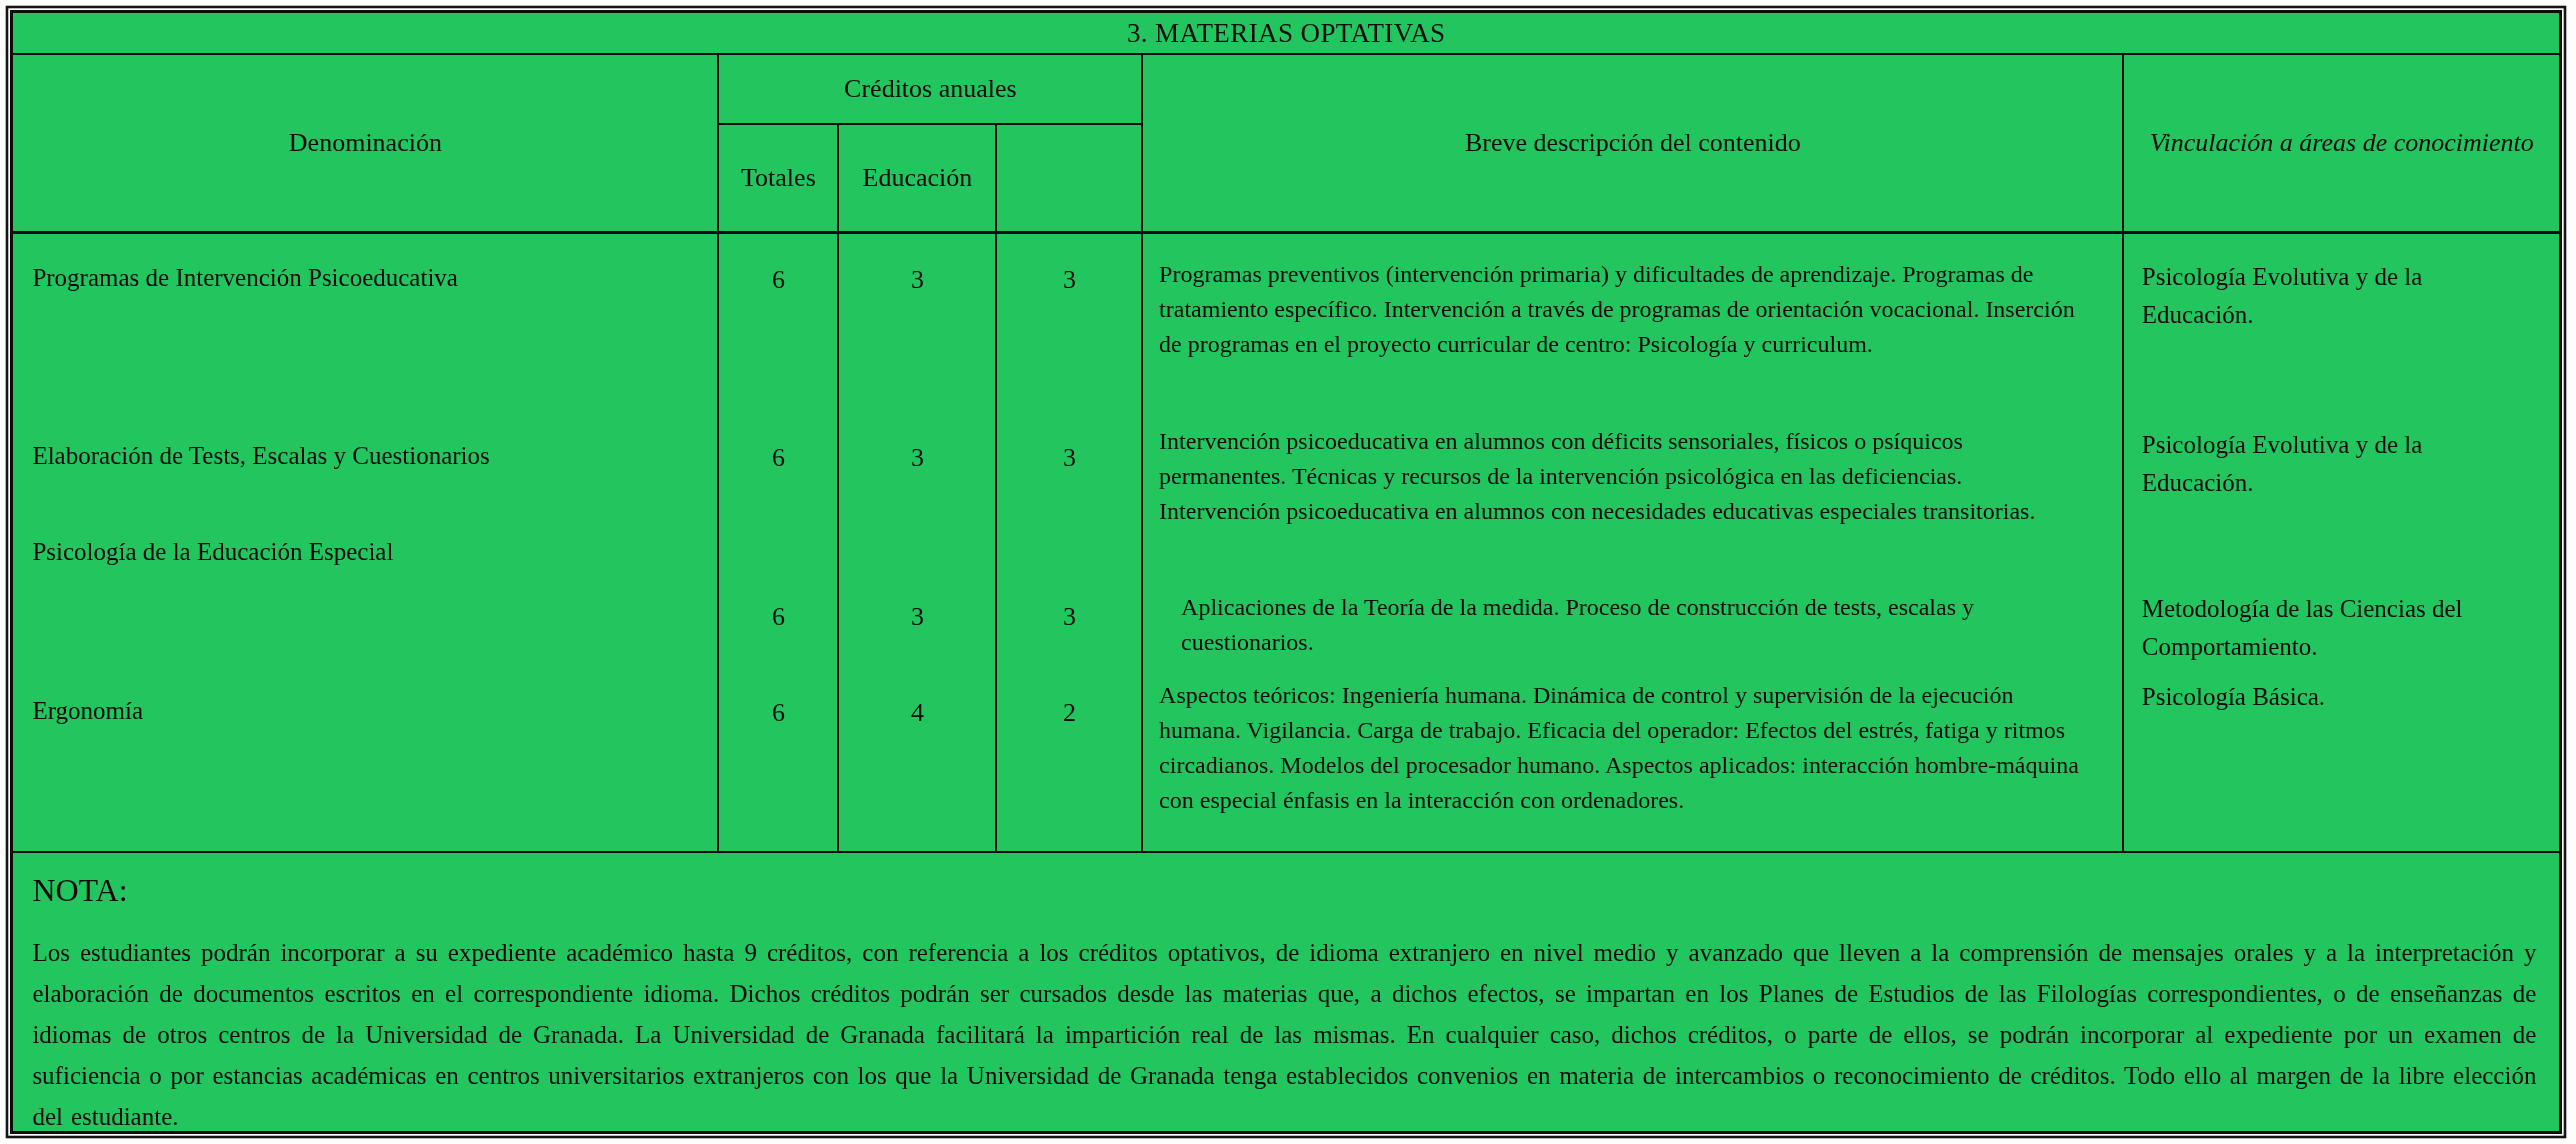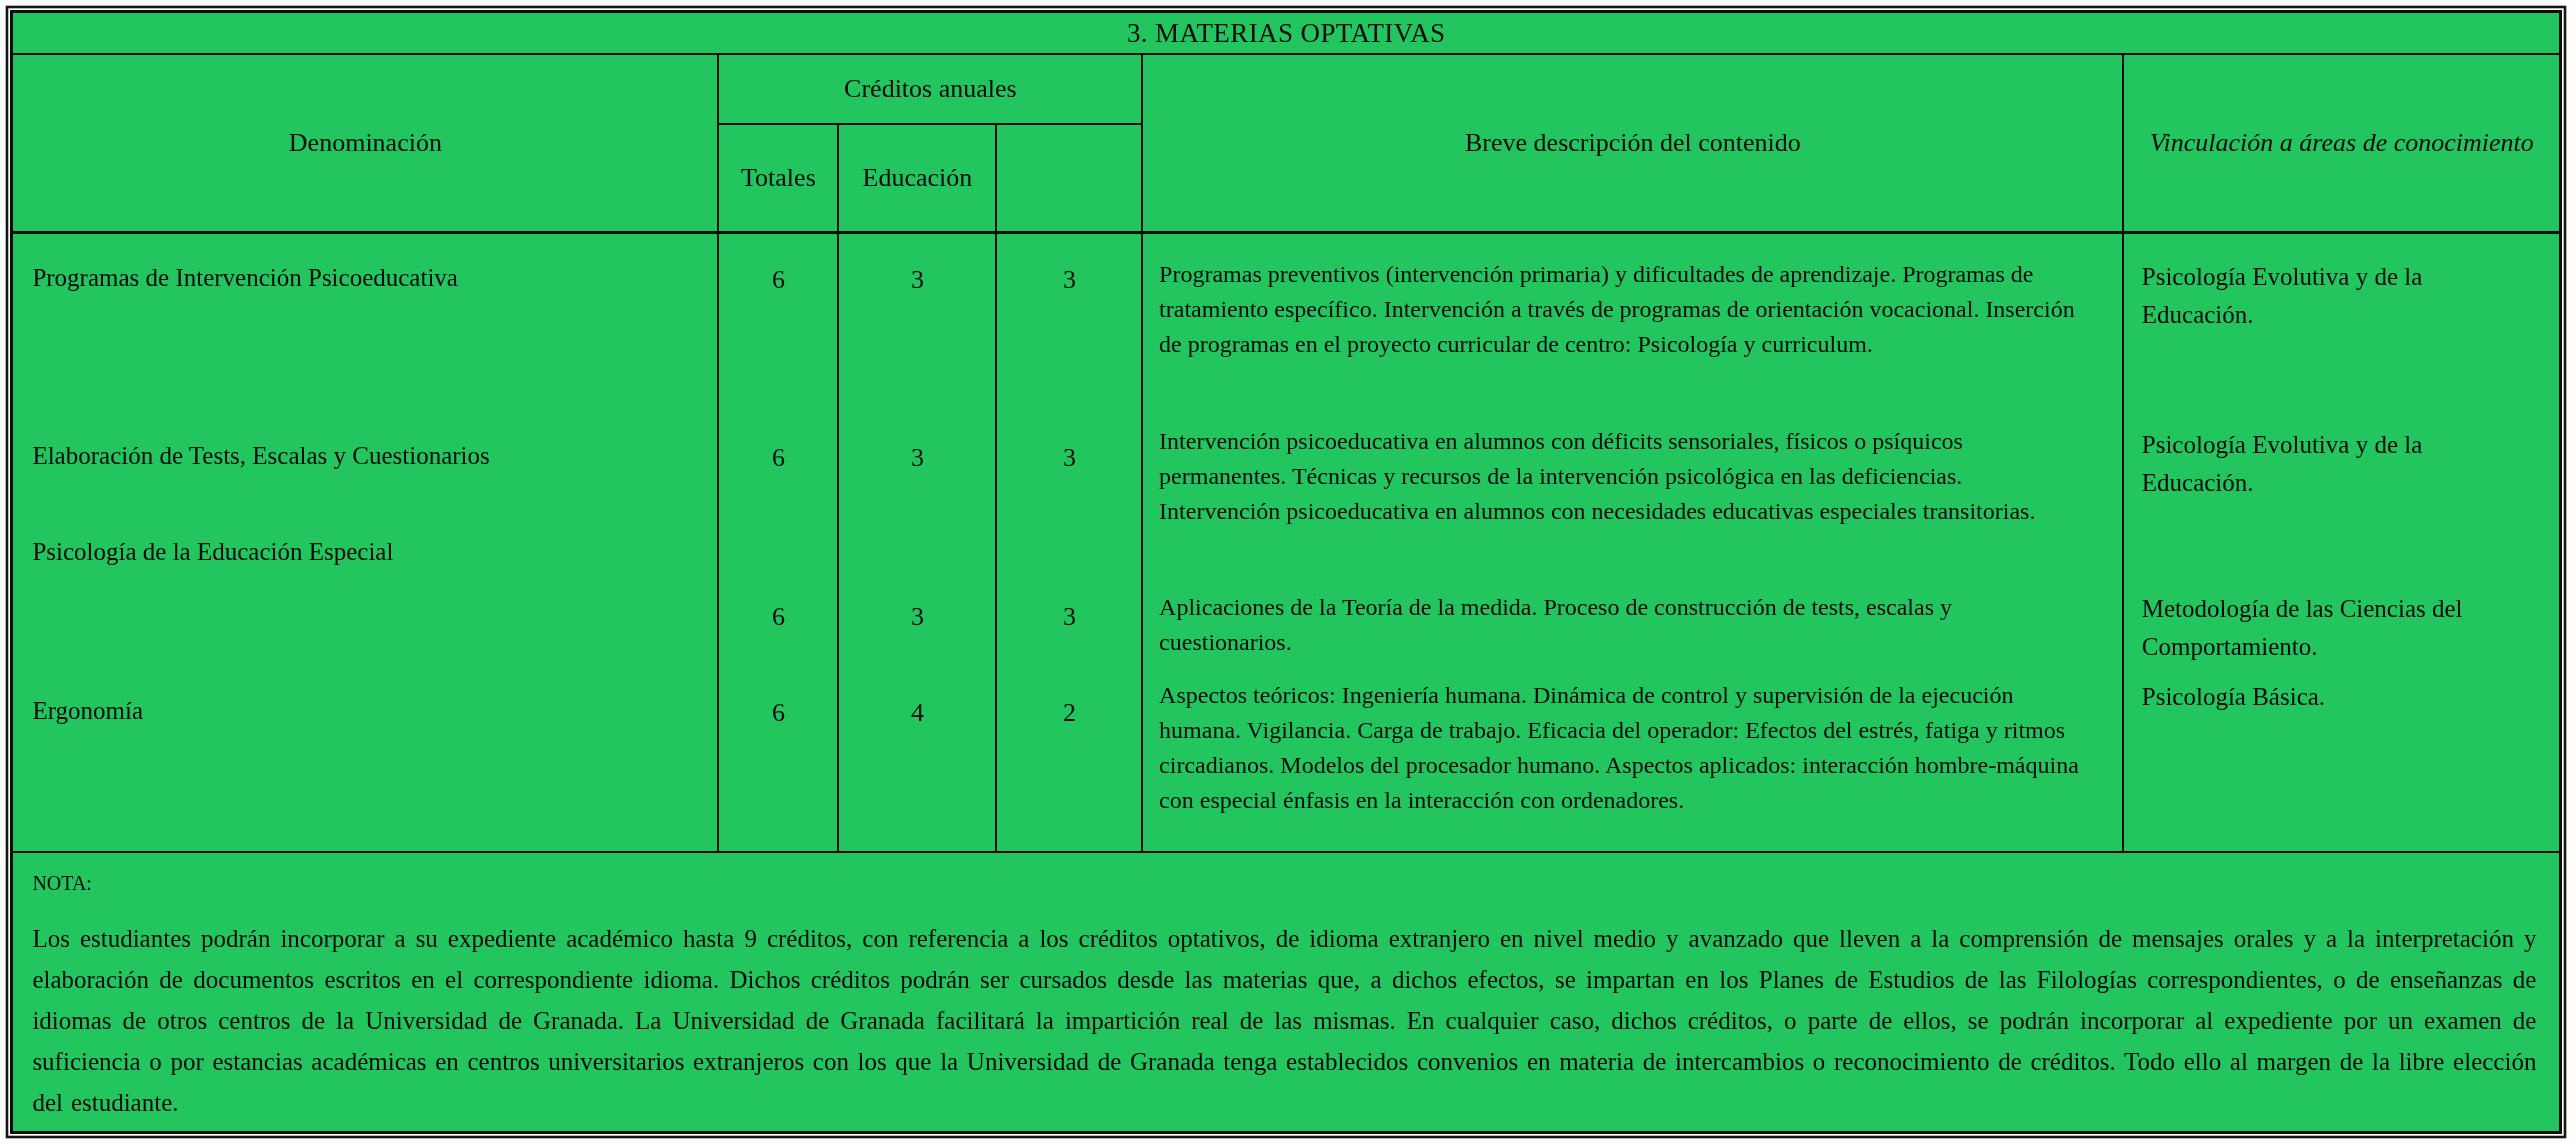--- a/index.html
+++ b/index.html
@@ -104,39 +104,39 @@
     text-align: center;
     padding-top: 31px;
   }
   .desc {
     font-size: 24px;
     line-height: 35px;
     padding: 22.6px 35px 0 15.7px;
     text-align: left;
   }
   .desc.p2 { padding-top: 12px; }
-  .desc.p3 { padding-top: 19px; }
+  .desc.p3 { padding-top: 19px; margin-left: 22px; }
   .desc.p4 { padding-top: 10.4px; }
   .vinc {
     font-size: 25px;
     line-height: 38px;
     padding: 24px 26px 0 17.4px;
   }
   .vinc.p2 { padding-top: 14px; }
   .vinc.p3 { padding-top: 19px; }
   .vinc.p4 { padding-top: 10.4px; }
   
   .nota {
     flex: 1;
     padding: 19px 22.6px 8.7px 19px;
     box-sizing: border-box;
     overflow: hidden;
   }
   .nota-label {
-    font-size: 20px;
+    font-size: 32px;
     margin-bottom: 22.6px;
   }
   .nota-text {
     font-size: 25px;
     line-height: 41px;
     text-align: justify;
     word-spacing: 1.7px;
   }
 </style>
 </head>

